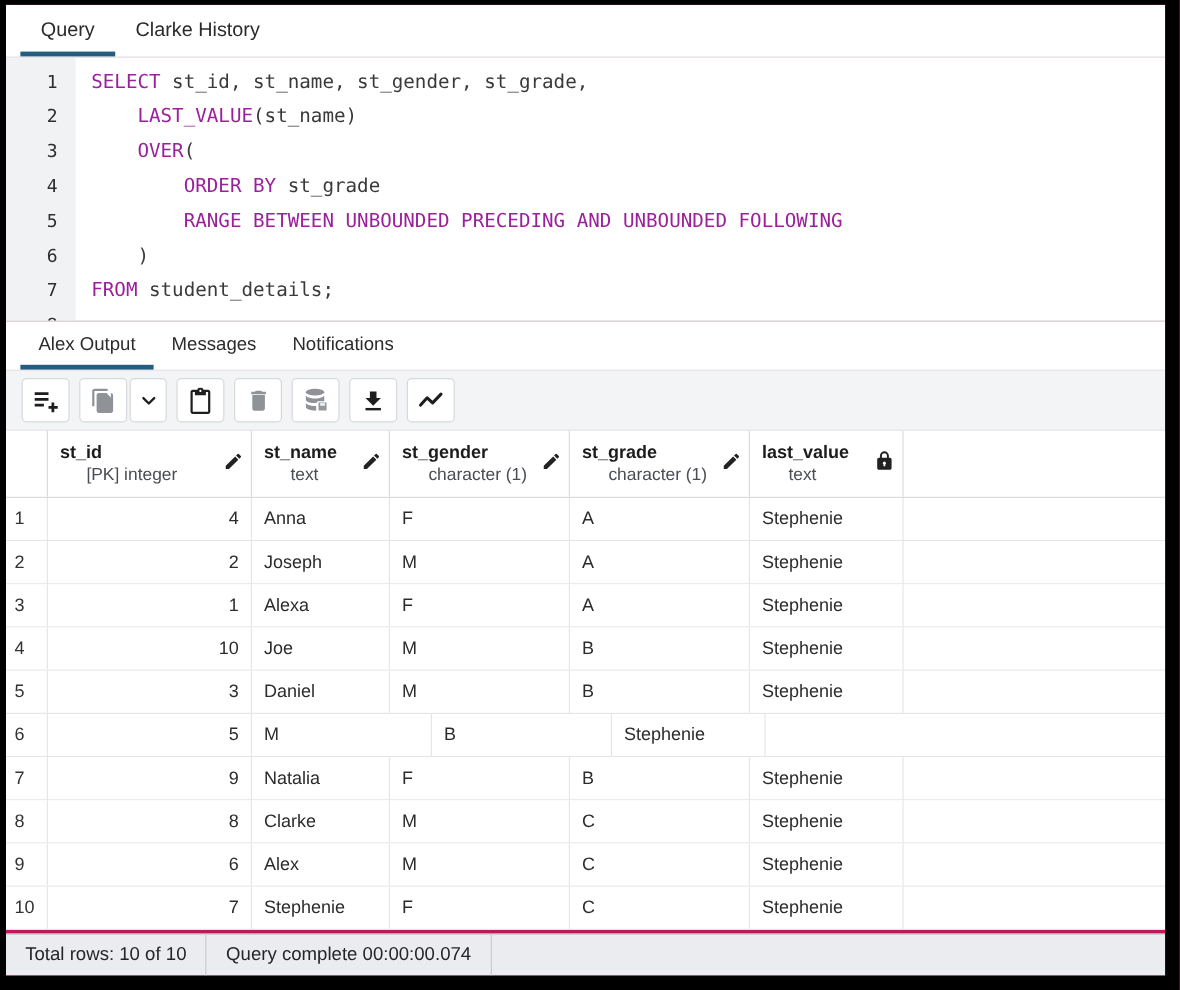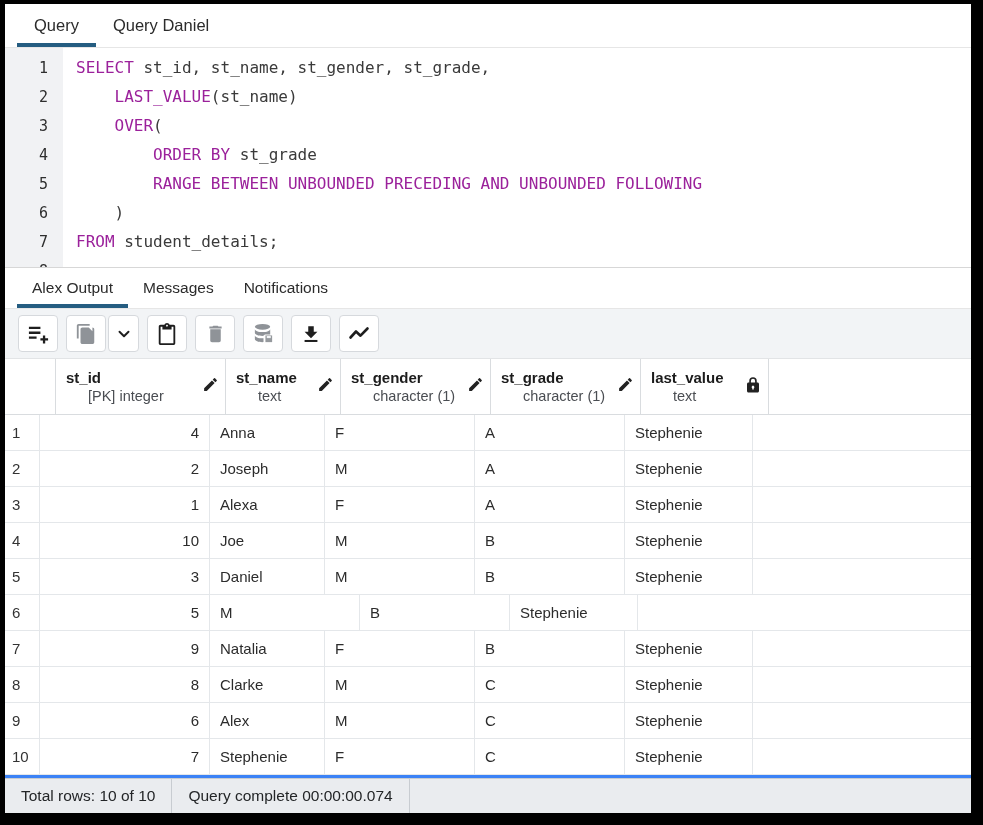--- a/index.html
+++ b/index.html
@@ -5,21 +5,21 @@
   * { box-sizing: border-box; }
   html,body { margin:0; padding:0; }
   body {
     width:983px; height:825px; position:relative;
     background:#000;
     font-family:"Liberation Sans", sans-serif;
     overflow:hidden;
   }
   .screen {
     position:absolute; top:4px; left:5px; width:966px; height:809px;
-    background:#3b82f6; display:flex; flex-direction:column; overflow:hidden;
+    background:#be185d; display:flex; flex-direction:column; overflow:hidden;
   }
 
   
   .qtabbar {
     flex:0 0 44px; display:flex; align-items:flex-end;
     padding-left:12px; border-bottom:1px solid #e6e6e6; background:#fff;
   }
   .qtab {
     padding:9px 17px 8px; font-size:16.5px; color:#2b2b2b;
     border-bottom:4px solid transparent; cursor:pointer; white-space:nowrap;
@@ -62,21 +62,21 @@
     width:40px; height:37px; background:#fff; border:1px solid #d6d9dd;
     border-radius:4px; display:flex; align-items:center; justify-content:center;
     color:#1e1e1e; cursor:pointer; padding:0;
   }
   .tbtn.narrow { width:31px; margin-left:-6px; }
   .tbtn.disabled { color:#8f9398; }
   .tbtn svg { display:block; }
 
   
   .grid { background:#fff; }
-  .thead { display:flex; height:56px; border-bottom:1px solid #d9dcdf; background:#fff;padding-left:16px; }
+  .thead { display:flex; height:56px; border-bottom:1px solid #d9dcdf; background:#fff; }
   .th {
     border-right:1px solid #d9dcdf; display:flex; align-items:center;
     padding:0 6px 0 10px;
   }
   .th .names { flex:1; min-width:0; }
   .th .cname { font-size:15px; font-weight:bold; color:#1c1c1c; line-height:19px; }
   .th .ctype { font-size:14.5px; color:#4a4d52; line-height:19px;margin-left:22px; }
   .th .hicon { flex:0 0 auto; color:#222; margin-left:2px; }
   .rownum-h { width:35px; flex:0 0 35px; border-right:1px solid #d9dcdf; }
   .col-1 { width:170px; flex:0 0 170px; }
@@ -103,21 +103,21 @@
     border-right:1px solid #c8ccd1; white-space:nowrap;
   }
 </style>
 </head>
 <body>
 
 <div class="screen">
 
   <div class="qtabbar" id="qtabbar">
       <div class="qtab active">Query</div>
-      <div class="qtab">Query Daniel</div>
+      <div class="qtab">Clarke History</div>
     </div>
 
   <div class="editor">
     <div class="gutter-bg"></div>
     <div class="ed-lines" id="ed-lines">
         <div class="ed-line">
           <span class="ln">1</span>
           <span class="code"><span class="kw">SELECT</span><span> st_id, st_name, st_gender, st_grade,</span></span>
         </div>
         <div class="ed-line">

